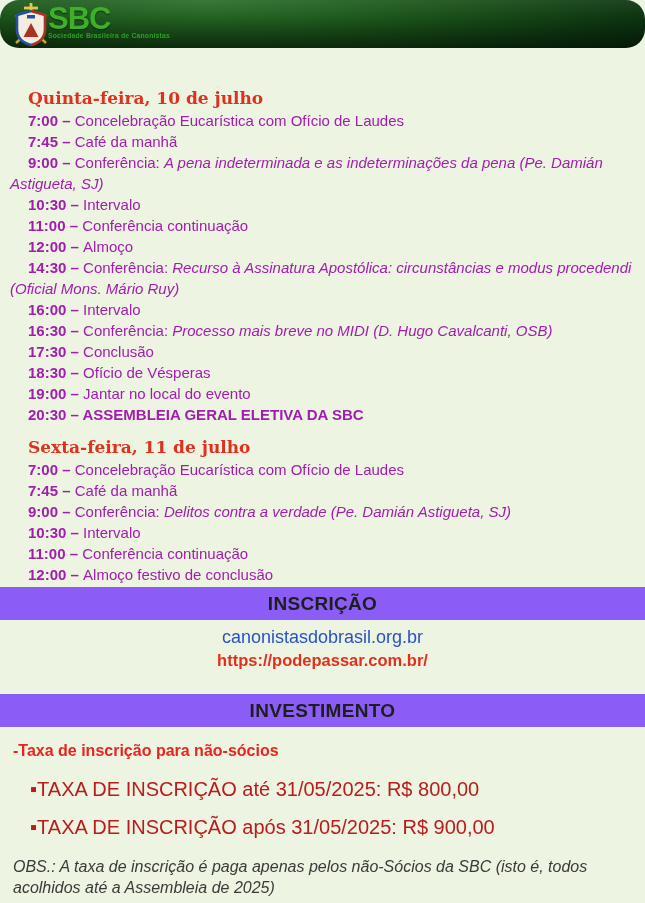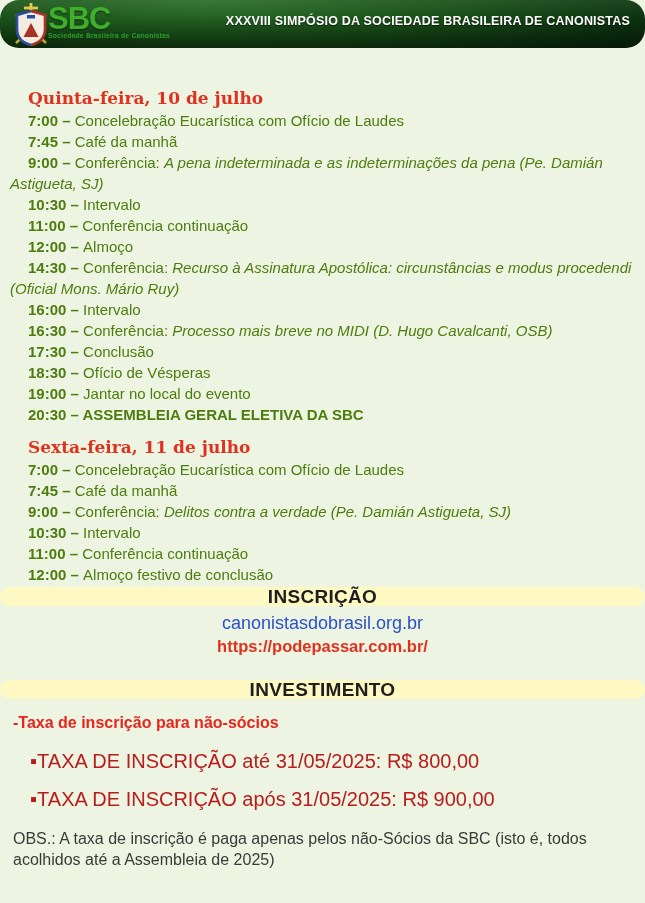--- a/index.html
+++ b/index.html
@@ -33,43 +33,43 @@
   }
   
   .content { padding:40px 12px 0 10px; }
   .day-title {
     font-family:"DejaVu Serif","Liberation Serif",serif;
     color:#e0301e; font-size:17px; font-weight:bold;
     margin:0 0 2px 18px; line-height:20px;
   }
   .day + .day .day-title { margin-top:12px; }
   .sched-item {
-    margin:0; font-size:15px; line-height:21px; color:#4d7c0f;
+    margin:0; font-size:15px; line-height:21px; color:#a21caf;
     text-indent:18px;
   }
   .sched-item .time { font-weight:bold; }
   .bold-item { font-weight:bold; }
   
   .band {
-    height:19px; width:100%;
-    background:#fef9c3;
+    height:33px; width:100%;
+    background:#8b5cf6;
     display:flex; align-items:center; justify-content:center;
-    font-weight:bold; font-size:19px; color:#1e1e1e; letter-spacing:0.3px;border-radius:11px;
+    font-weight:bold; font-size:19px; color:#1e1e1e; letter-spacing:0.3px;
   }
   .band-inscricao { margin-top:2px; }
   .band-investimento { margin-top:23px; }
   
   .links { text-align:center; margin-top:5px; }
   .link-blue { color:#2a52c8; font-size:18px; line-height:24px; text-decoration:none; display:block; }
   .link-red  { color:#e0301e; font-size:16.5px; font-weight:bold; line-height:22px; text-decoration:none; display:block; }
   
   .fees { padding:13px 12px 0 13px; }
   .fee-head { color:#e8241d; font-weight:bold; font-size:16px; margin:0; line-height:21.5px; }
   .fee-line { font-size:20px; margin:17px; line-height:21.5px; color:#b91c1c; }
-  .fee-obs  { font-size:16px; margin:0; line-height:21.5px; color:#3a3a3a; max-width:585px; }
+  .fee-obs  { font-style:italic; font-size:16px; margin:0; line-height:21.5px; color:#3a3a3a; max-width:585px; }
 </style>
 </head>
 <body>
 
 <div class="header">
   <div class="logo">
     <svg class="crest" viewBox="0 0 40 44" xmlns="http://www.w3.org/2000/svg">
       <line x1="5" y1="12" x2="35" y2="40" stroke="#c9a832" stroke-width="2.4"></line>
       <line x1="35" y1="12" x2="5" y2="40" stroke="#c9a832" stroke-width="2.4"></line>
       <rect x="18.6" y="0" width="2.8" height="14" fill="#e4c84a"></rect>
@@ -78,21 +78,20 @@
       <path d="M20 8 L6 12 V26 C6 36 12 40 20 42" fill="none" stroke="#2a4da0" stroke-width="2.6"></path>
       <path d="M20 8 L34 12 V26 C34 36 28 40 20 42" fill="none" stroke="#b03028" stroke-width="2.6"></path>
       <path d="M20 20 L27.5 34 H12.5 Z" fill="#a93226"></path>
       <rect x="16" y="12" width="8" height="3.5" fill="#2a4da0"></rect>
     </svg>
     <div class="logo-text">
       <div class="sbc">SBC</div>
       <div class="sbc-sub">Sociedade Brasileira de Canonistas</div>
     </div>
   </div>
-  <div class="header-title">XXXVIII SIMPÓSIO DA SOCIEDADE BRASILEIRA DE CANONISTAS</div>
 </div>
 
 <div class="content">
     <section class="day">
       <h2 class="day-title">Quinta-feira, 10 de julho</h2>
       <p class="sched-item"><b class="time">7:00 – </b><span>Concelebração Eucarística com Ofício de Laudes</span></p>
       <p class="sched-item"><b class="time">7:45 – </b><span>Café da manhã</span></p>
       <p class="sched-item"><b class="time">9:00 – </b><span>Conferência: </span><i>A pena indeterminada e as indeterminações da pena (Pe. Damián Astigueta, SJ)</i></p>
       <p class="sched-item"><b class="time">10:30 – </b><span>Intervalo</span></p>
       <p class="sched-item"><b class="time">11:00 – </b><span>Conferência continuação</span></p>

